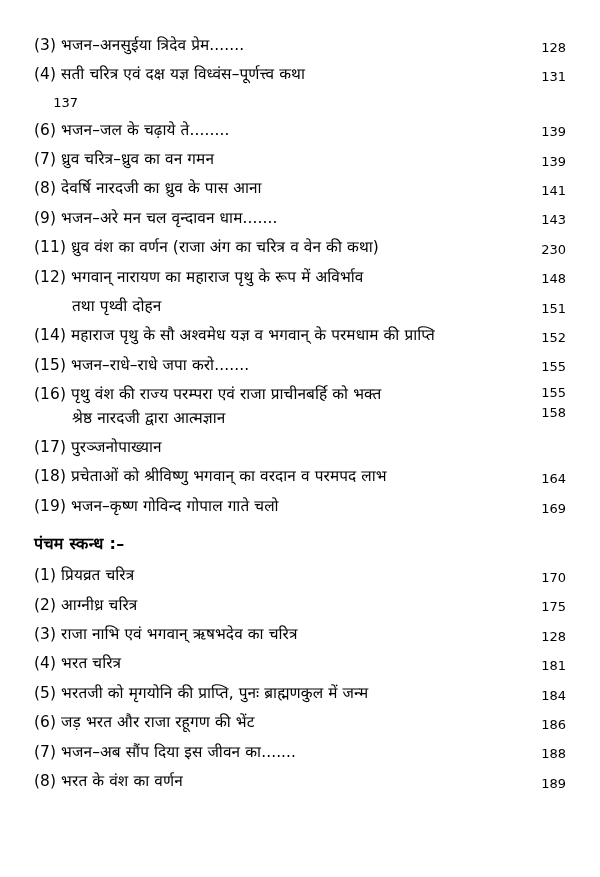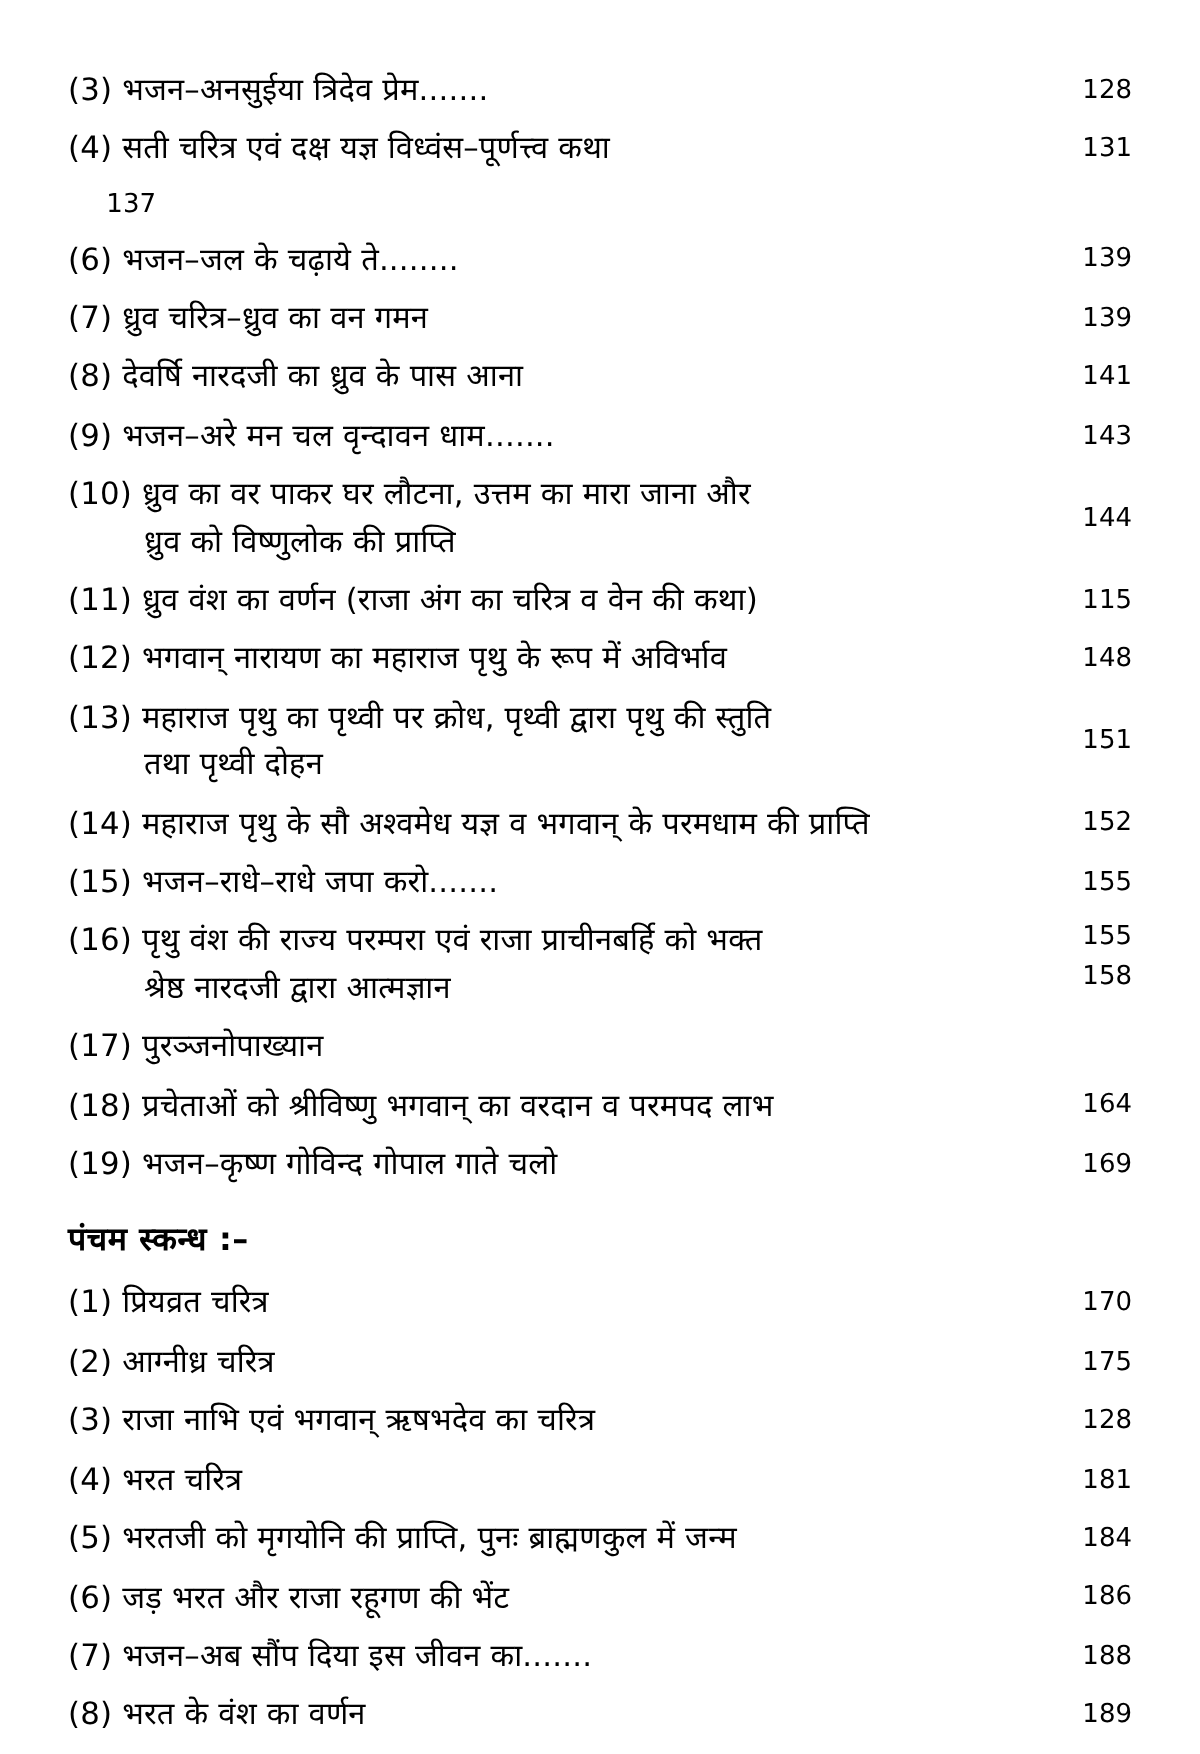--- a/index.html
+++ b/index.html
@@ -22,21 +22,21 @@
     box-sizing: border-box;
     padding: 34px 34px 10px 34px;
   }
   .toc-list {
     list-style: none;
     margin: 0;
     padding: 0;
   }
   .toc-entry {
     display: flex;
-    align-items: center;
+    align-items: flex-end;
     justify-content: space-between;
     margin-bottom: 6px;
   }
   .entry-text {
     font-size: 15.4px;
     line-height: 1.52;
     letter-spacing: 0.1px;
     padding-left: 8px;
     text-indent: -8px;
     max-width: 500px;
@@ -94,37 +94,29 @@
     </li>
     <li class="toc-entry">
       <span class="entry-text">(8) देवर्षि नारदजी का ध्रुव के पास आना</span>
       <span class="entry-page">141</span>
     </li>
     <li class="toc-entry">
       <span class="entry-text">(9) भजन–अरे मन चल वृन्दावन धाम.......</span>
       <span class="entry-page">143</span>
     </li>
     <li class="toc-entry">
-      <span class="entry-text">
-        <span>(10) ध्रुव का वर पाकर घर लौटना, उत्तम का मारा जाना और</span>
-        <span class="cont">ध्रुव को विष्णुलोक की प्राप्ति</span>
-      </span>
-      <span class="entry-page">144</span>
-    </li>
-    <li class="toc-entry">
       <span class="entry-text">(11) ध्रुव वंश का वर्णन (राजा अंग का चरित्र व वेन की कथा)</span>
-      <span class="entry-page">115</span>
+      <span class="entry-page">230</span>
     </li>
     <li class="toc-entry">
       <span class="entry-text">(12) भगवान् नारायण का महाराज पृथु के रूप में अविर्भाव</span>
       <span class="entry-page">148</span>
     </li>
     <li class="toc-entry">
       <span class="entry-text">
-        <span>(13) महाराज पृथु का पृथ्वी पर क्रोध, पृथ्वी द्वारा पृथु की स्तुति</span>
         <span class="cont">तथा पृथ्वी दोहन</span>
       </span>
       <span class="entry-page">151</span>
     </li>
     <li class="toc-entry">
       <span class="entry-text">(14) महाराज पृथु के सौ अश्वमेध यज्ञ व भगवान् के परमधाम की प्राप्ति</span>
       <span class="entry-page">152</span>
     </li>
     <li class="toc-entry">
       <span class="entry-text">(15) भजन–राधे–राधे जपा करो.......</span>

